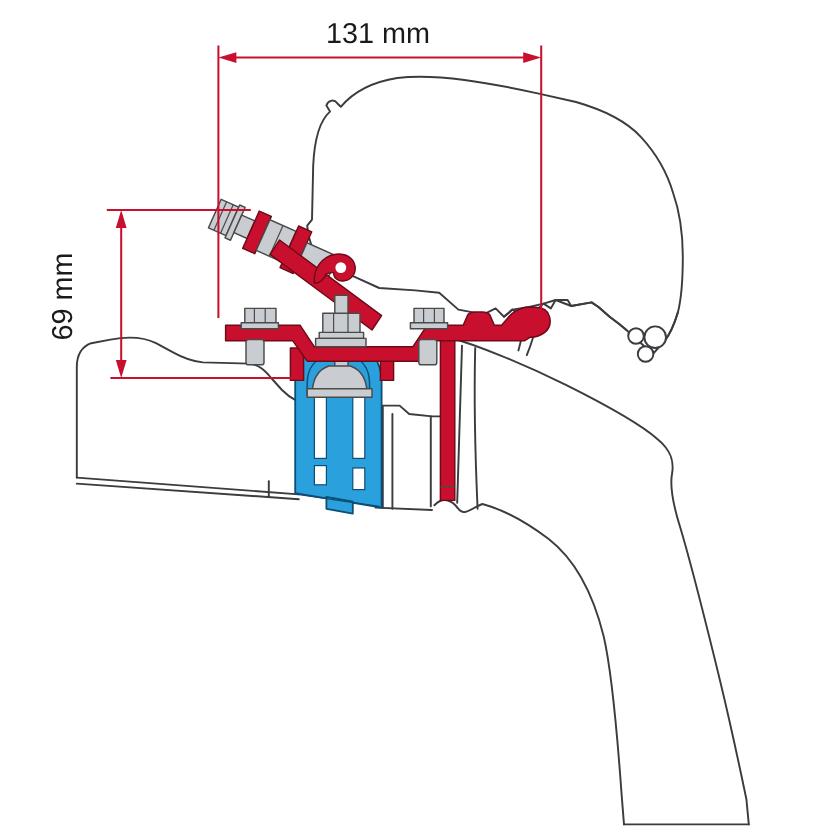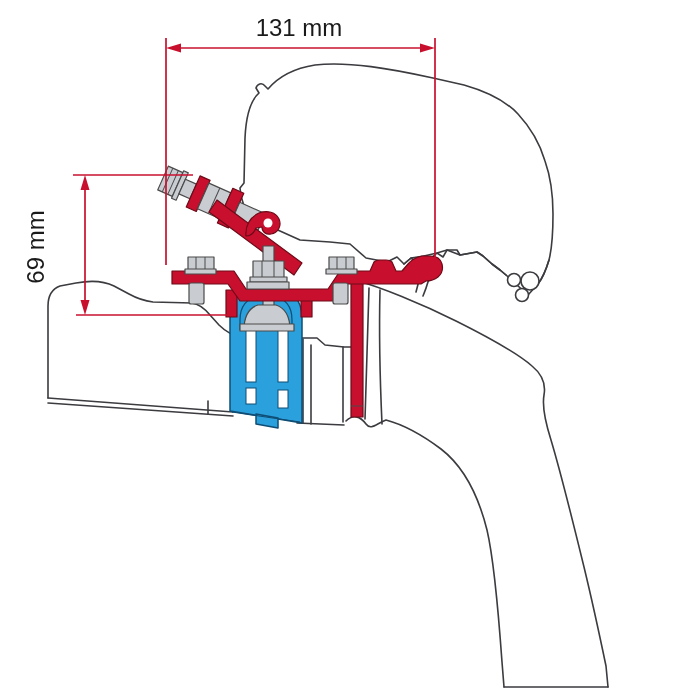--- a/index.html
+++ b/index.html
@@ -1,21 +1,21 @@
 <!DOCTYPE html>
 <html style="--red: #C8102E; --blue: #2AA0DC; --gray-line: #3B3B40; --hw: #C9CCD1; --ink: #1A1A1A; --bg: #FFFFFF;"><head>
 <meta charset="utf-8">
 <style>
   :root{
     --red:#C8102E; --red-dark:#6E0A18; --blue:#2AA0DC; --blue-dark:#0F4D74;
     --gray-line:#3B3B40; --hw:#C9CCD1; --hw-dark:#4A4A4A; --ink:#1A1A1A; --bg:#FFFFFF;
   }
   html,body{margin:0;padding:0;background:var(--bg);}
   .stage{position:relative;width:636px;height:700px;background:var(--bg);overflow:hidden;
-         font-family:"Liberation Sans", sans-serif;}
+         font-family:"Liberation Sans", sans-serif;margin-left:16px;}
   svg{display:block;}
   .gline{stroke:var(--gray-line);stroke-width:1.6;fill:none;stroke-linecap:round;stroke-linejoin:round;}
   .gfill{stroke:var(--gray-line);stroke-width:1.6;fill:var(--bg);stroke-linejoin:round;}
   .red{fill:var(--red);stroke:var(--red-dark);stroke-width:1.2;stroke-linejoin:round;}
   .blue{fill:var(--blue);stroke:var(--blue-dark);stroke-width:1.5;stroke-linejoin:round;}
   .blueline{fill:none;stroke:var(--blue-dark);stroke-width:1.2;}
   .slot{fill:#fff;stroke:var(--blue-dark);stroke-width:1;}
   .hw{fill:var(--hw);stroke:var(--hw-dark);stroke-width:1.2;stroke-linejoin:round;}
   .hwline{stroke:var(--hw-dark);stroke-width:1;fill:none;}
   .dim{stroke:var(--red);stroke-width:1.7;fill:none;}

